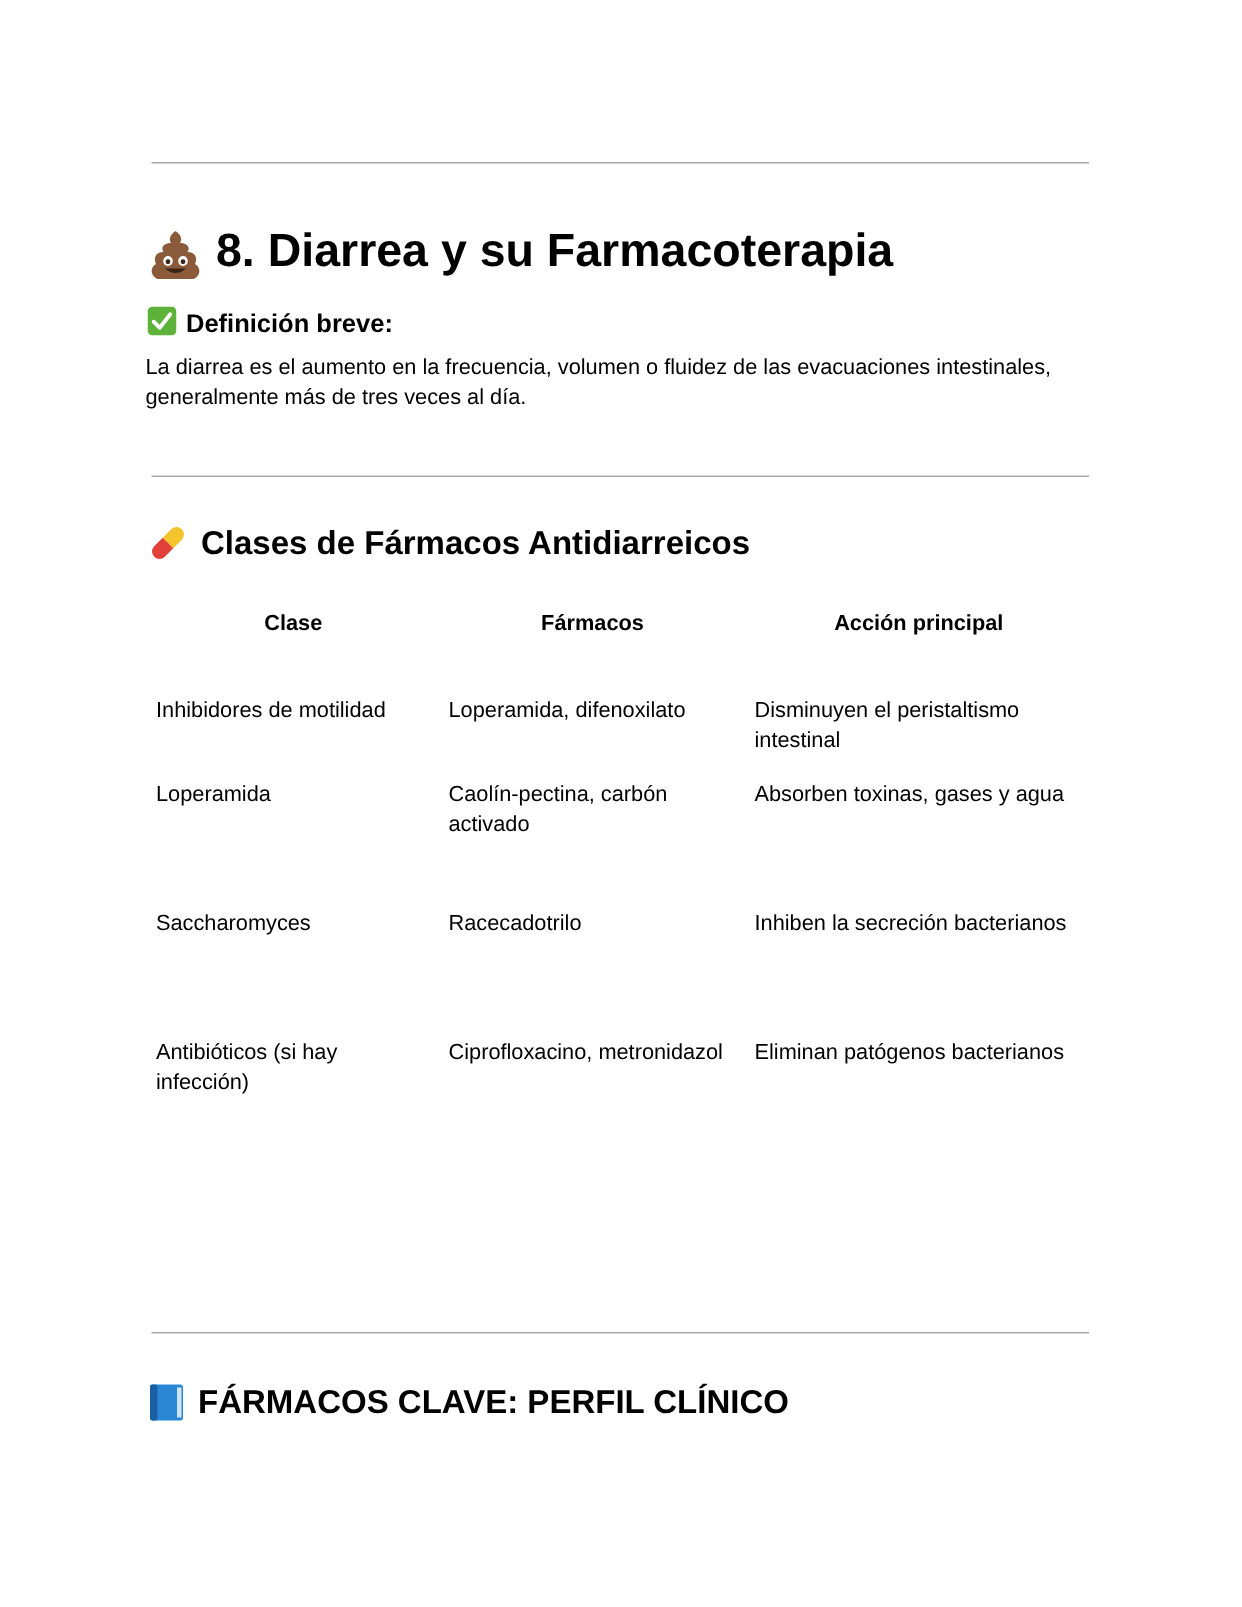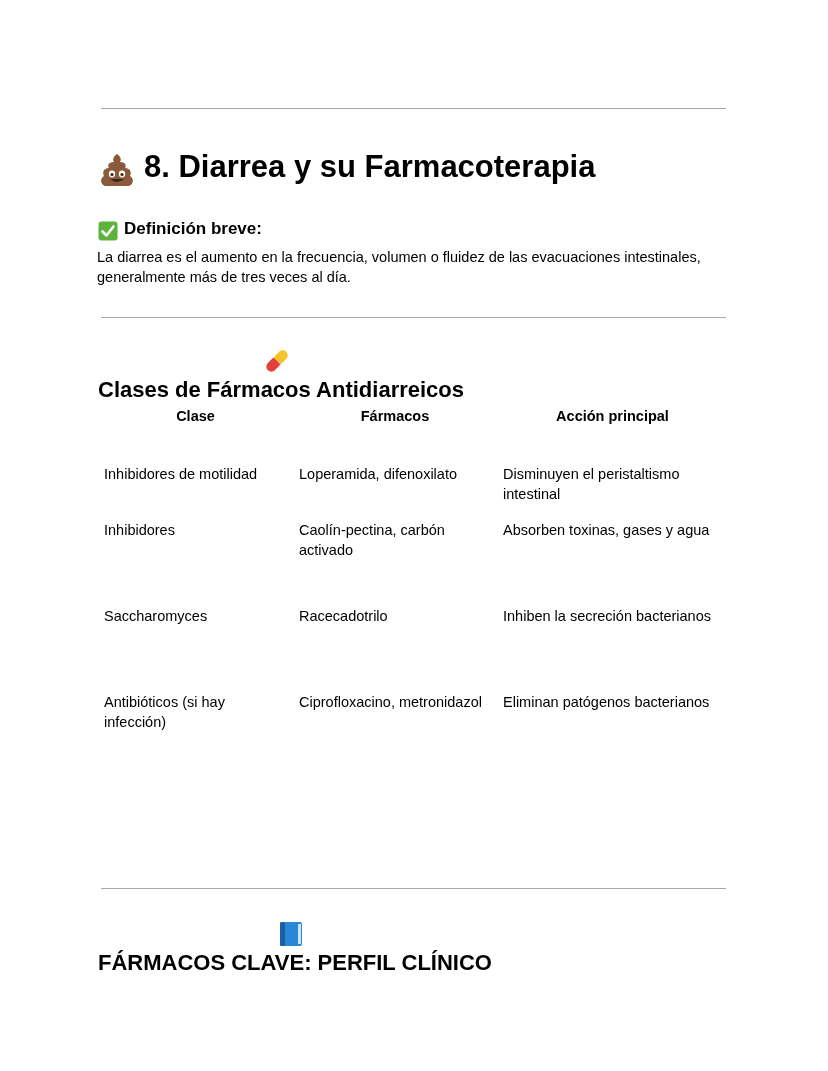--- a/index.html
+++ b/index.html
@@ -35,43 +35,42 @@
     }
     .h2 {
       position: absolute;
       left: 98px;
       font-size: 22px;
       font-weight: bold;
       line-height: 30px;
       white-space: nowrap;
       display: flex;
       align-items: center;
-      flex-direction: column;
     }
     .h3 {
       position: absolute;
       left: 98px;
-      top: 217px;
+      top: 204px;
       font-size: 17px;
       font-weight: bold;
       line-height: 24px;
       white-space: nowrap;
       display: flex;
-      align-items: flex-end;
+      align-items: flex-start;
     }
     .emoji {
       display: inline-flex;
       align-items: center;
       justify-content: center;
       margin-right: 8px;
     }
     .para {
       position: absolute;
       left: 97px;
-      top: 247px;
+      top: 235px;
       width: 630px;
       font-size: 14.5px;
       line-height: 20px;
     }
     table.drugs {
       position: absolute;
       left: 98px;
       top: 398px;
       width: 630px;
       border-collapse: collapse;
@@ -157,21 +156,21 @@
       <th>Acción principal</th>
     </tr>
   </thead>
   <tbody>
     <tr class="first-row">
       <td>Inhibidores de motilidad</td>
       <td>Loperamida, difenoxilato</td>
       <td>Disminuyen el peristaltismo intestinal</td>
     </tr>
     <tr>
-      <td>Inhibidores</td>
+      <td>Loperamida</td>
       <td>Caolín-pectina, carbón activado</td>
       <td>Absorben toxinas, gases y agua</td>
     </tr>
     <tr>
       <td>Saccharomyces</td>
       <td>Racecadotrilo</td>
       <td>Inhiben la secreción bacterianos</td>
     </tr>
     <tr>
       <td>Antibióticos (si hay infección)</td>

